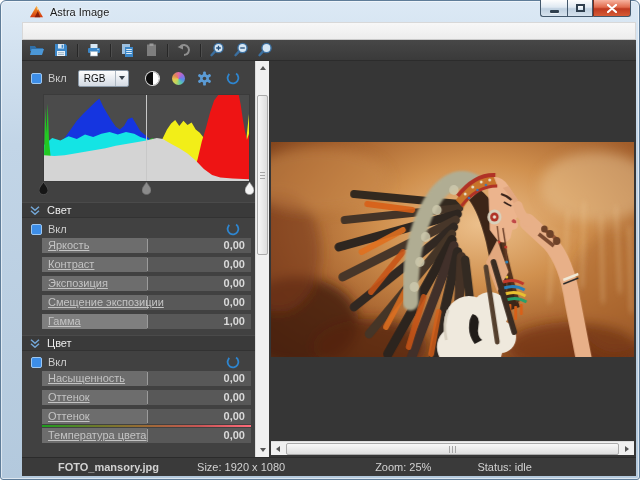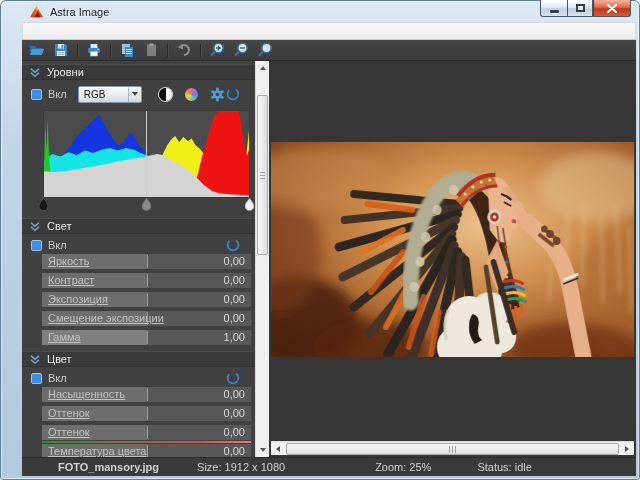--- a/index.html
+++ b/index.html
@@ -38,21 +38,21 @@
   .content { flex:1; display:flex; overflow:hidden; }
 
   
   .lpanel { width:233px; background:#414141; overflow:hidden; position:relative; padding-top:3px; }
   .psection-header { height:16px; display:flex; align-items:center; gap:7px; padding-left:8px; background:#3a3a3a; border-top:1px solid #4a4a4a; border-bottom:1px solid #323232; }
   .psection-title { font-size:11px; color:#ececec; }
   .chev { width:10px; height:9px; }
   .ctrl-row { height:20px; margin-top:4px; display:flex; align-items:center; padding:0 14px 0 9px; }
   .cb { width:11px; height:11px; background:#3d8ee8; border:1px solid #9dc7f1; border-radius:2px; flex:none; }
   .cb-label { font-size:11px; color:#cccccc; margin-left:6px; }
-  .combo { margin-left:11px; width:65px; height:17px; background:linear-gradient(180deg,#fdfdfd,#e4e9ef 60%,#d3dae2); border:1px solid #8a98a6; border-radius:2px; display:flex; align-items:center; position:relative; }
+  .combo { margin-left:11px; width:51px; height:17px; background:linear-gradient(180deg,#fdfdfd,#e4e9ef 60%,#d3dae2); border:1px solid #8a98a6; border-radius:2px; display:flex; align-items:center; position:relative; }
   .combo-text { font-size:10px; color:#111; padding-left:5px; flex:1; }
   .combo-btn { width:13px; height:100%; border-left:1px solid #aeb8c2; display:flex; align-items:center; justify-content:center; }
   .combo-arrow { width:0; height:0; border-left:3px solid transparent; border-right:3px solid transparent; border-top:4px solid #39424b; }
   .icon-contrast { width:13px; height:13px; border-radius:50%; background:linear-gradient(90deg,#0c0c0c 50%,#ffffff 50%); box-shadow:0 0 0 1px #dadada; margin-left:17px; }
   .icon-wheel { width:13px; height:13px; border-radius:50%; margin-left:13px;
     background:conic-gradient(#e06aa0,#9a6ae0,#5a8ae8,#5ac8b0,#b8d860,#e8c850,#e08850,#e06aa0); }
   .icon-gear { width:15px; height:15px; margin-left:12px; }
   .icon-reset { width:16px; height:16px; margin-left:auto; }
 
   
@@ -62,21 +62,21 @@
   .handle { position:absolute; top:0; width:9px; height:13px; }
 
   
   .vkl-row { height:18px; margin-top:2px; display:flex; align-items:center; padding:0 14px 0 9px; }
   .rows { display:block; }
   .srow { margin-left:20px; width:209px; height:15px; margin-bottom:4px; position:relative;
     background:linear-gradient(90deg,#6d6d6d 0 50%,#585858 50% 100%); }
   .srow.hl { background:linear-gradient(90deg,#7f7f7f 0 50%,#585858 50% 100%); }
   .srow .mid { position:absolute; left:50%; top:1px; bottom:1px; width:1px; background:#9b9b9b; }
   .slabel { position:absolute; left:6px; top:1px; font-size:11px; color:#c3c3c3;text-decoration:underline; }
-  .sval { position:absolute; right:6px; top:1px; font-size:11px; color:#dadada; }
+  .sval { position:absolute; right:6px; top:1px; font-size:11px; color:#dadada;font-weight:bold; }
   .srow.grad::after { content:""; position:absolute; left:0; right:0; top:16px; height:2px;
     background:linear-gradient(90deg,#1f9e1f,#6b7a2a,#9c6a35,#c85555,#ff6b7a); }
   .sec-gap { margin-top:6px; }
 
   
   .vscroll { width:14px; background:#f0f0f0; border-left:1px solid #dcdcdc; position:relative; }
   .sb-up, .sb-down { position:absolute; left:0; width:14px; height:14px; display:flex; align-items:center; justify-content:center; }
   .sb-up { top:0; } .sb-down { bottom:0; }
   .tri-up { width:0; height:0; border-left:3px solid transparent; border-right:3px solid transparent; border-bottom:4px solid #555; }
   .tri-down { width:0; height:0; border-left:3px solid transparent; border-right:3px solid transparent; border-top:4px solid #555; }
@@ -197,27 +197,20 @@
       <svg class="ticon" viewBox="0 0 16 16">
         <circle cx="9.5" cy="6" r="4.6" fill="#d5e6f4" stroke="#3b6f9f" stroke-width="1.4"></circle>
         <line x1="5.8" y1="9.6" x2="2.5" y2="13.2" stroke="#3b6f9f" stroke-width="2.4" stroke-linecap="round"></line>
       </svg>
     </div>
 
     <div class="content">
 
       <div class="lpanel">
 
-        <div class="psection-header">
-          <svg class="chev" viewBox="0 0 10 9">
-            <polyline points="1,0.8 5,4.2 9,0.8" fill="none" stroke="#74a8d8" stroke-width="1.5"></polyline>
-            <polyline points="1,4.8 5,8.2 9,4.8" fill="none" stroke="#74a8d8" stroke-width="1.5"></polyline>
-          </svg>
-          <span class="psection-title">Уровни</span>
-        </div>
         <div class="ctrl-row">
           <span class="cb"></span>
           <span class="cb-label">Вкл</span>
           <div class="combo">
             <span class="combo-text">RGB</span>
             <span class="combo-btn">
                 <span class="combo-arrow"></span>
               </span>
           </div>
           <span class="icon-contrast"></span>
@@ -518,18 +511,18 @@
             </div>
           <div class="h-arrow">
               <span class="tri-right"></span>
             </div>
         </div>
       </div>
     </div>
 
     <div class="statusbar">
       <span class="st-file">FOTO_mansory.jpg</span>
-      <span class="st-size">Size: 1912 x 1080</span>
+      <span class="st-size">Size: 1920 x 1080</span>
       <span class="st-zoom">Zoom: 25%</span>
       <span class="st-status">Status: idle</span>
     </div>
   </div>
 </div>
 
 </body></html>

